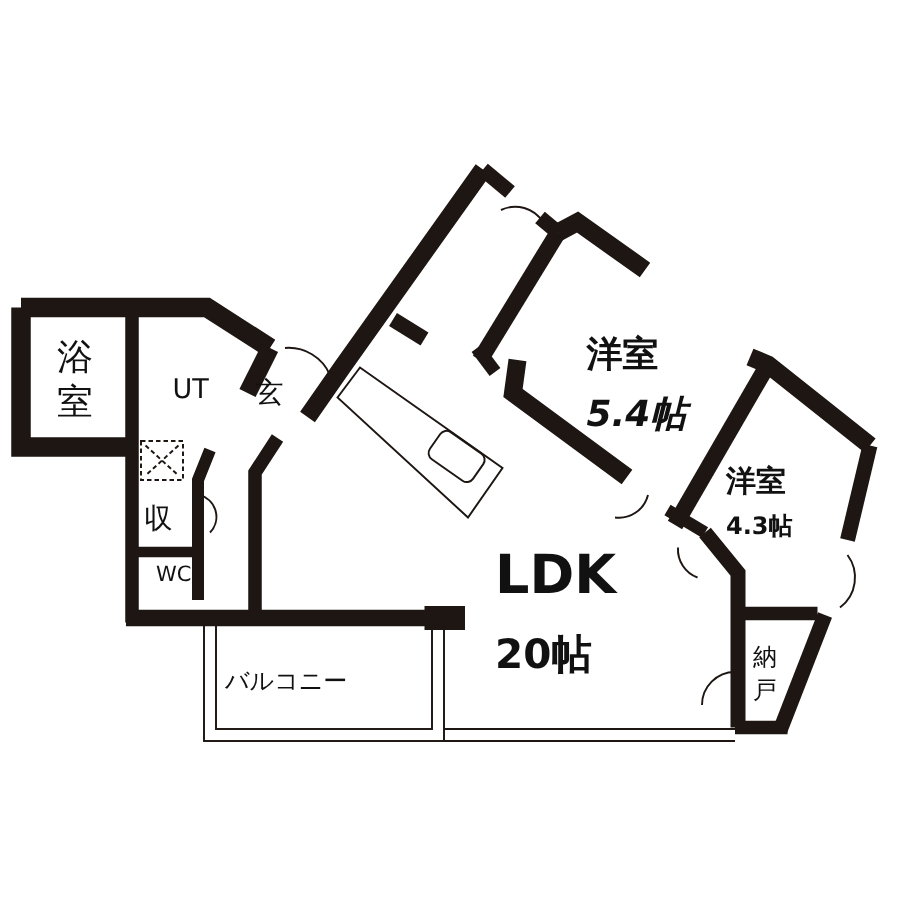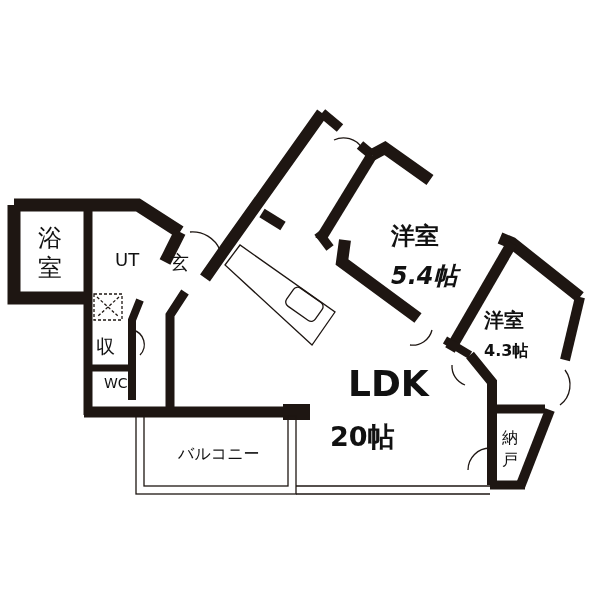--- a/index.html
+++ b/index.html
@@ -72,21 +72,21 @@
     <path d="M133 330 A15 15 0 0 1 140 355"></path>
   </g>
 </svg>
 
 <div class="lbl thin" style="left:38px;top:226px;font-size:24px;">浴</div>
 <div class="lbl thin" style="left:38px;top:256px;font-size:24px;">室</div>
 <div class="lbl thin" style="left:103px;top:251px;font-size:18px;margin-left:12px;">UT</div>
 <div class="lbl thin" style="left:170px;top:253px;font-size:19px;">玄</div>
 <div class="lbl thin" style="left:96px;top:337px;font-size:19px;">収</div>
 <div class="lbl thin" style="left:104px;top:376px;font-size:14px;">WC</div>
-<div class="lbl thin" style="left:178px;top:446px;font-size:16px;">バルコニー</div>
-<div class="lbl bold" style="left:348px;top:366px;font-size:36px;">LDK</div>
+<div class="lbl thin" style="left:150px;top:446px;font-size:16px;">バルコニー</div>
+<div class="lbl bold" style="left:330px;top:366px;font-size:36px;">LDK</div>
 <div class="lbl bold" style="left:330px;top:423px;font-size:27px;">20帖</div>
 <div class="lbl bold" style="left:391px;top:224px;font-size:24px;">洋室</div>
 <div class="lbl bold" style="left:391px;top:264px;font-size:24px;font-style:italic;">5.4帖</div>
 <div class="lbl bold" style="left:484px;top:310px;font-size:20px;">洋室</div>
 <div class="lbl bold" style="left:484px;top:343px;font-size:16px;">4.3帖</div>
 <div class="lbl thin" style="left:502px;top:430px;font-size:16px;">納</div>
 <div class="lbl thin" style="left:502px;top:452px;font-size:16px;">戸</div>
 
 </body></html>

